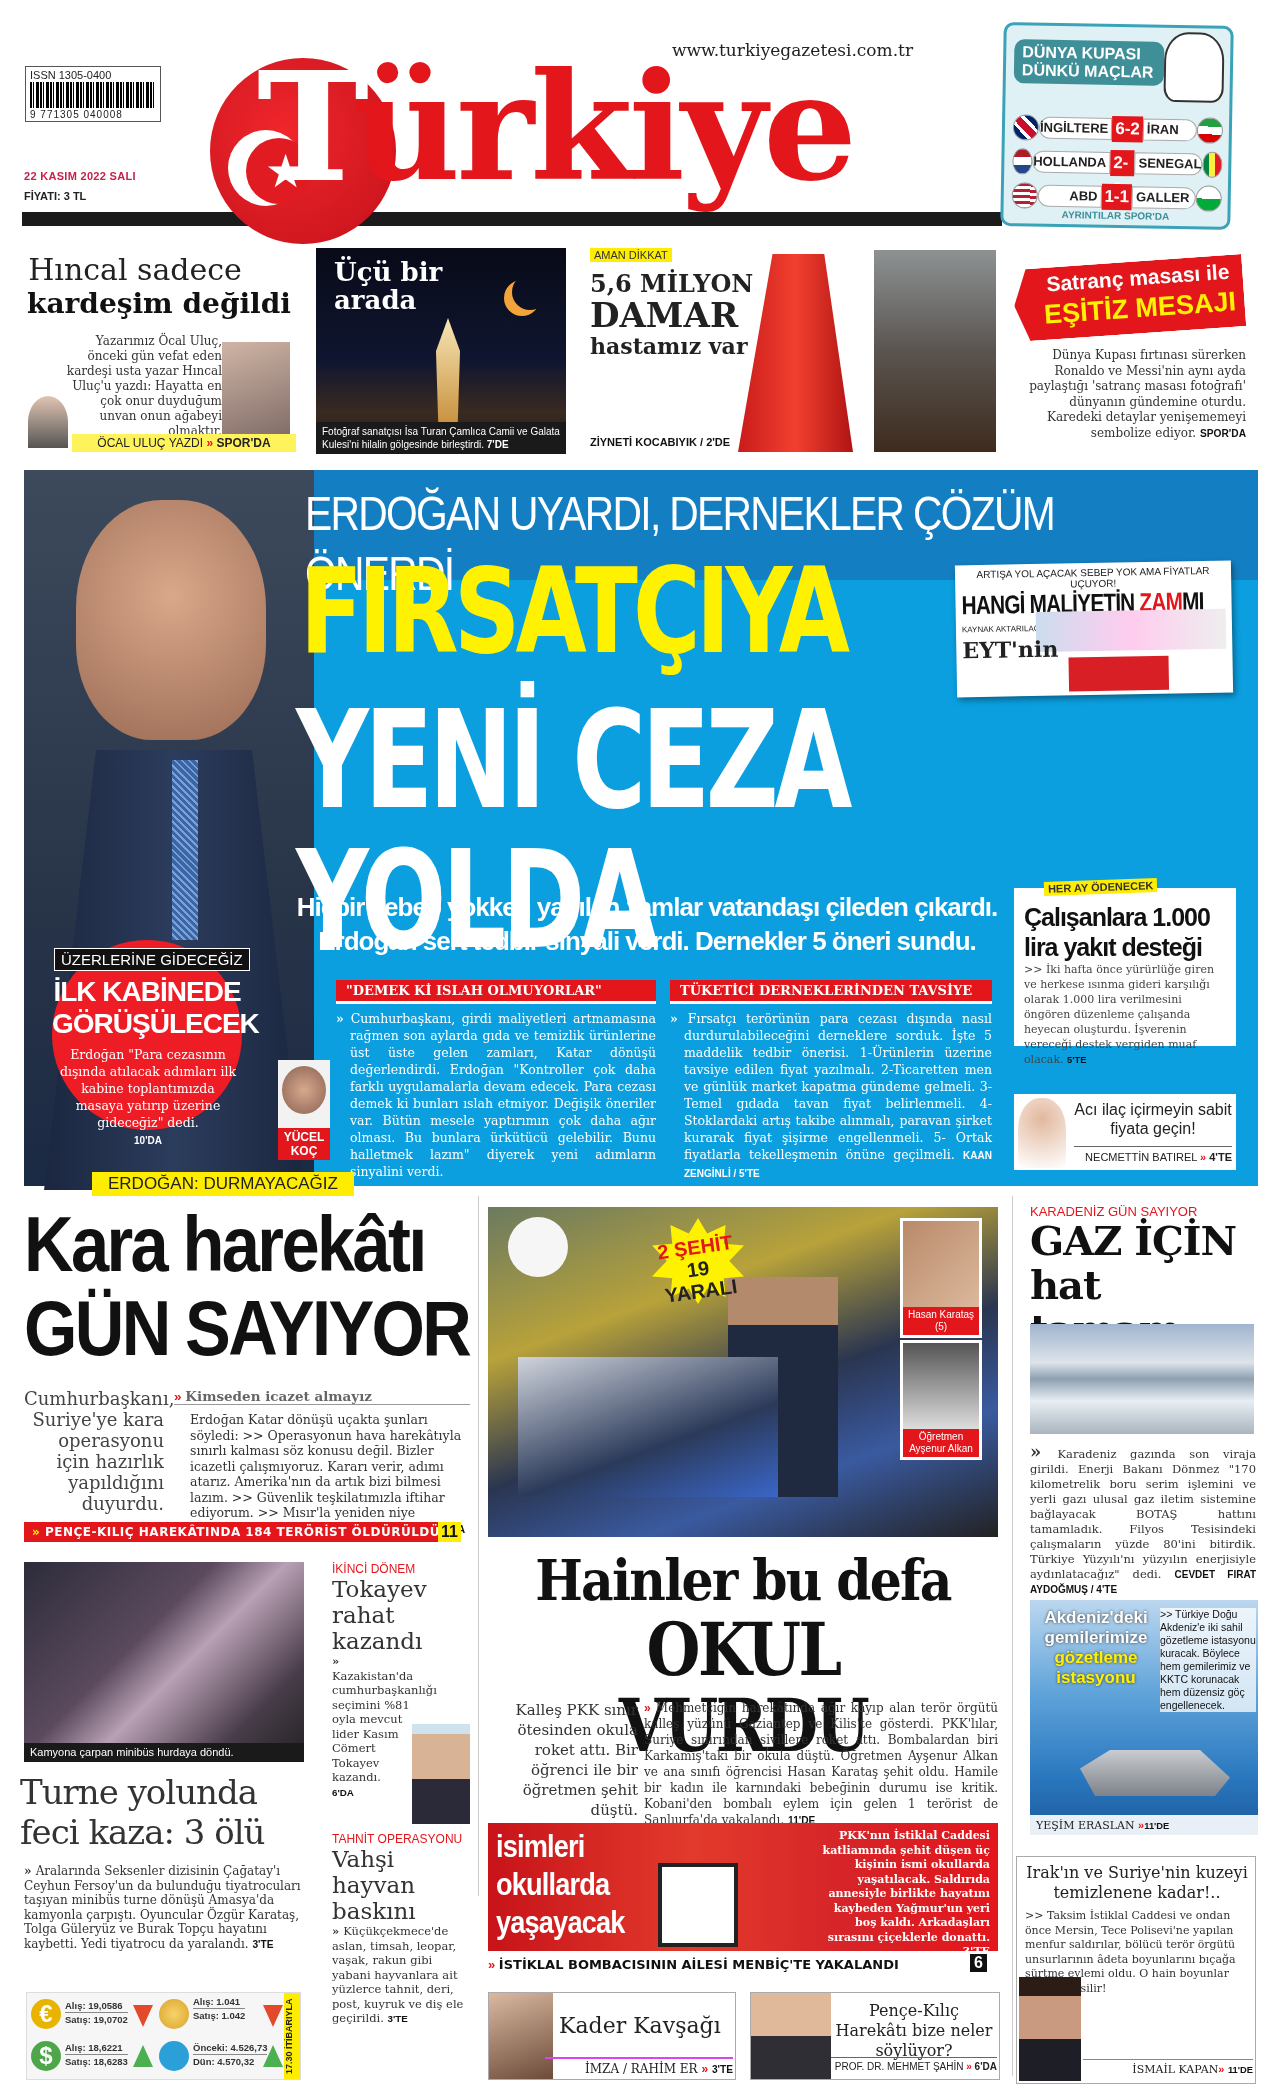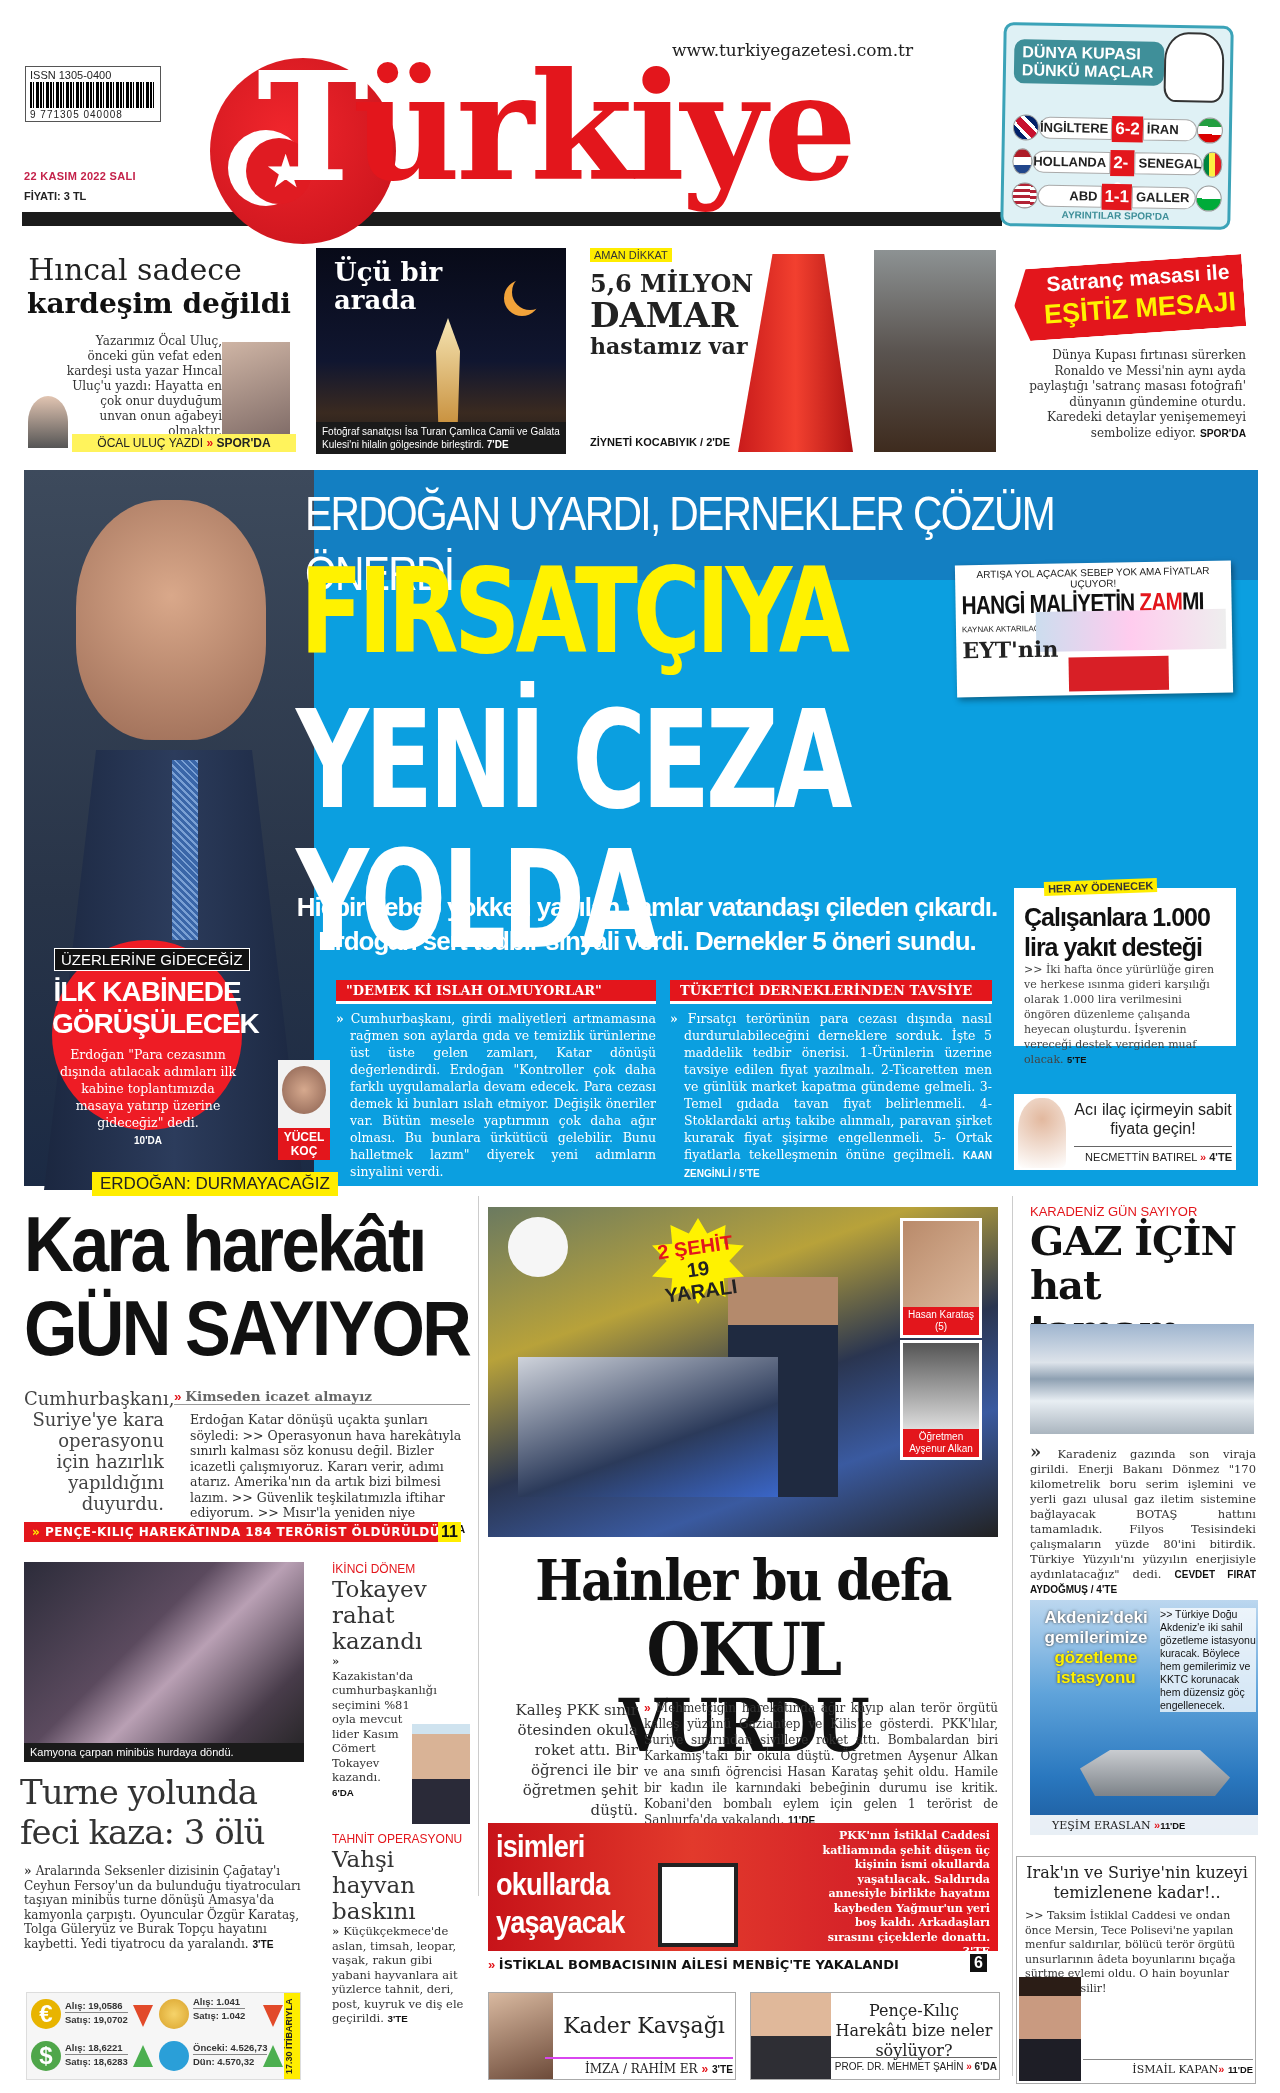--- a/index.html
+++ b/index.html
@@ -51,21 +51,21 @@
 #subhead{left:292px;top:890px;width:710px;font-family:"Liberation Sans",sans-serif;font-weight:bold;font-size:26px;line-height:34px;color:#fff;text-align:center;letter-spacing:-1px}
 .redtag{background:#e3161c;color:#fff;font-family:"DejaVu Serif",serif;font-weight:bold;font-size:13px;padding:3px 10px;border-bottom:3px solid #fff}
 .bcol{font-family:"DejaVu Serif",serif;font-size:12.5px;line-height:17px;color:#fff;text-align:justify}
 #redcircle{left:52px;top:940px;width:190px;height:190px;border-radius:50%;background:#ee1c25}
 #blackflag{left:54px;top:948px;background:#111;color:#fff;font-family:"Liberation Sans",sans-serif;font-size:15px;padding:2px 6px;border:1px solid #fff}
 #rc-head{left:52px;top:976px;width:190px;text-align:center;font-family:"Liberation Sans",sans-serif;font-weight:bold;color:#fff;font-size:28px;line-height:32px;letter-spacing:-1px}
 #rc-body{left:58px;top:1046px;width:180px;text-align:center;color:#fff;font-size:12.5px;line-height:17px}
 #koc{left:278px;top:1060px;width:52px;height:100px;background:#f2f2f2}
 #koc .p{position:absolute;left:4px;top:6px;width:44px;height:48px;border-radius:50%;background:radial-gradient(circle,#d6a98e,#8a6050)}
 #koc .n{position:absolute;left:0;bottom:0;width:100%;background:#e3161c;color:#fff;font-family:"Liberation Sans",sans-serif;font-weight:bold;font-size:12px;text-align:center;line-height:14px;padding:2px 0}
-#durmayacagiz{left:92px;top:1172px;background:#ffed00;font-family:"Liberation Sans",sans-serif;font-size:17px;padding:2px 8px;color:#222}
+#durmayacagiz{left:92px;top:1172px;background:#ffed00;font-family:"Liberation Sans",sans-serif;font-size:17px;padding:2px 16px;color:#222}
 #clip{left:956px;top:563px;width:276px;height:132px;background:#fff;transform:rotate(-1deg);box-shadow:2px 3px 6px rgba(0,0,0,.4);padding:4px 6px;overflow:hidden}
 #clip .k{font-family:"Liberation Sans",sans-serif;font-size:10px;text-align:center}
 #clip .h{font-family:"Liberation Sans",sans-serif;font-weight:bold;font-size:26px;line-height:28px;letter-spacing:-1px;transform:scaleX(.8);transform-origin:left;white-space:nowrap}
 #clip .h span{color:#e3161c}
 #clip .eyt{font-family:"DejaVu Serif",serif;font-weight:bold;font-size:22px;margin-top:24px}
 #wbox1{left:1014px;top:888px;width:222px;height:158px;background:#fff;padding:6px 10px}
 #wbox1 .h{font-family:"Liberation Sans",sans-serif;font-weight:bold;font-size:25px;line-height:30px;letter-spacing:-1px;color:#111}
 #wbox1 .b{font-size:11px;line-height:15px;color:#444}
 #wbox2{left:1014px;top:1094px;width:222px;height:76px;background:#fff}
 
@@ -273,21 +273,21 @@
 <div id="isimleri" class="abs">
   <div class="abs" style="left:170px;top:40px;width:80px;height:84px;background:#fff;border:4px solid #222"></div>
   <div class="h" style="width:160px">isimleri okullarda yaşayacak</div>
   <div class="b"><span>PKK'nın İstiklal Caddesi katliamında şehit düşen üç kişinin ismi okullarda yaşatılacak. Saldırıda annesiyle birlikte hayatını kaybeden Yağmur'un yeri boş kaldı. Arkadaşları sırasını çiçeklerle donattı.</span> <span>3'TE</span></div>
 </div>
 <div class="abs" style="left:488px;top:1957px;width:480px;font-family:'DejaVu Sans',sans-serif;font-weight:bold;font-size:13px;color:#111"><span class="chev">» </span><span>İSTİKLAL BOMBACISININ AİLESİ MENBİÇ'TE YAKALANDI</span></div>
 <div class="abs" style="left:970px;top:1954px;background:#111;color:#fff;font-family:'Liberation Sans',sans-serif;font-weight:bold;padding:0 4px;font-size:16px">6</div>
 
 <div class="abs colbox" style="left:488px;top:1992px;width:248px;height:88px">
   <div class="abs" style="left:0;top:0;width:64px;height:86px;background:linear-gradient(160deg,#d9b9a0,#6d4b3a)"></div>
-  <div class="abs" style="left:70px;top:20px;width:170px;text-align:center;font-size:22px">Kader Kavşağı</div>
+  <div class="abs" style="left:70px;top:20px;width:170px;text-align:left;font-size:22px">Kader Kavşağı</div>
   <div class="abs" style="left:56px;top:64px;width:188px;border-top:2px solid #d946ef;text-align:right;font-family:'DejaVu Serif',serif;font-size:12px;padding-top:3px"><span>İMZA / RAHİM ER</span> <span class="chev">»</span> <b class="ref">3'TE</b></div>
 </div>
 <div class="abs colbox" style="left:750px;top:1992px;width:250px;height:88px">
   <div class="abs" style="left:0;top:0;width:80px;height:86px;background:linear-gradient(180deg,#e0b89a 0 50%,#2e2e34 50%)"></div>
   <div class="abs" style="left:80px;top:8px;width:166px;text-align:center;font-size:16px;line-height:20px">Pençe-Kılıç Harekâtı bize neler söylüyor?</div>
   <div class="abs" style="left:80px;top:64px;width:166px;border-top:1px solid #666;text-align:right;font-family:'Liberation Sans',sans-serif;font-size:10px;padding-top:3px"><span>PROF. DR. MEHMET ŞAHİN</span> <span class="chev">»</span> <b>6'DA</b></div>
 </div>
 
 <div class="abs" style="left:1030px;top:1204px;width:226px">
   <div class="sans red" style="font-size:13px">KARADENİZ GÜN SAYIYOR</div>
@@ -301,21 +301,21 @@
 
 <div id="akdeniz" class="abs">
   <div class="abs" style="left:6px;top:8px;width:120px;text-align:center;font-family:'Liberation Sans',sans-serif;font-weight:bold;font-size:17px;line-height:20px;color:#fff;text-shadow:0 0 3px #333">
     <div>Akdeniz'deki</div>
       <div>gemilerimize</div>
     <div style="color:#fff200">gözetleme</div>
       <div style="color:#fff200">istasyonu</div>
   </div>
   <div class="abs" style="left:130px;top:8px;width:96px;font-family:'Liberation Sans',sans-serif;font-size:10.5px;line-height:13px;color:#111;background:rgba(255,255,255,.75)">&gt;&gt; Türkiye Doğu Akdeniz'e iki sahil gözetleme istasyonu kuracak. Böylece hem gemilerimiz ve KKTC korunacak hem düzensiz göç engellenecek.</div>
   <div class="abs" style="left:50px;top:150px;width:150px;height:46px;background:linear-gradient(#c9ccd0,#7d8389);clip-path:polygon(0 40%,20% 0,80% 0,100% 60%,90% 100%,10% 100%)"></div>
-  <div class="abs" style="left:0;bottom:0;width:228px;height:20px;background:rgba(255,255,255,.9);font-family:'DejaVu Serif',serif;font-size:11px;line-height:20px;padding-left:22px"><span>YEŞİM ERASLAN</span> <span class="chev">»</span><b class="ref">11'DE</b></div>
+  <div class="abs" style="left:0;bottom:0;width:228px;height:20px;background:rgba(255,255,255,.9);font-family:'DejaVu Serif',serif;font-size:11px;line-height:20px;padding-left:6px"><span>YEŞİM ERASLAN</span> <span class="chev">»</span><b class="ref">11'DE</b></div>
 </div>
 
 <div class="abs colbox" style="left:1016px;top:1856px;width:240px;height:228px">
   <div class="abs" style="left:6px;top:6px;width:228px;text-align:center;font-size:16px;line-height:20px;color:#222">Irak'ın ve Suriye'nin kuzeyi temizlenene kadar!..</div>
   <div class="abs para" style="left:8px;top:52px;width:226px;font-size:11px;line-height:14.5px"><span>&gt;&gt; Taksim İstiklal Caddesi ve ondan önce Mersin, Tece Polisevi'ne yapılan menfur saldırılar, bölücü terör örgütü unsurlarının âdeta boyunlarını bıçağa sürtme eylemi oldu. O hain boyunlar elbette kesilir!</span></div>
   <div class="abs" style="left:2px;top:120px;width:62px;height:104px;background:linear-gradient(180deg,#2b1d16 0 18%,#c99a80 18% 60%,#1e1e26 60%)"></div>
   <div class="abs" style="left:66px;top:202px;width:170px;border-top:1px solid #888;text-align:right;font-family:'DejaVu Serif',serif;font-size:11px;padding-top:3px"><span>İSMAİL KAPAN</span><span class="chev">»</span> <b class="ref">11'DE</b></div>
 </div>
 
 <div class="abs" style="left:24px;top:1562px;width:280px;height:200px;background:linear-gradient(135deg,#2c2c3a 0%,#5b4a5e 40%,#b9a0b4 55%,#483c4a 80%,#222 100%)">

